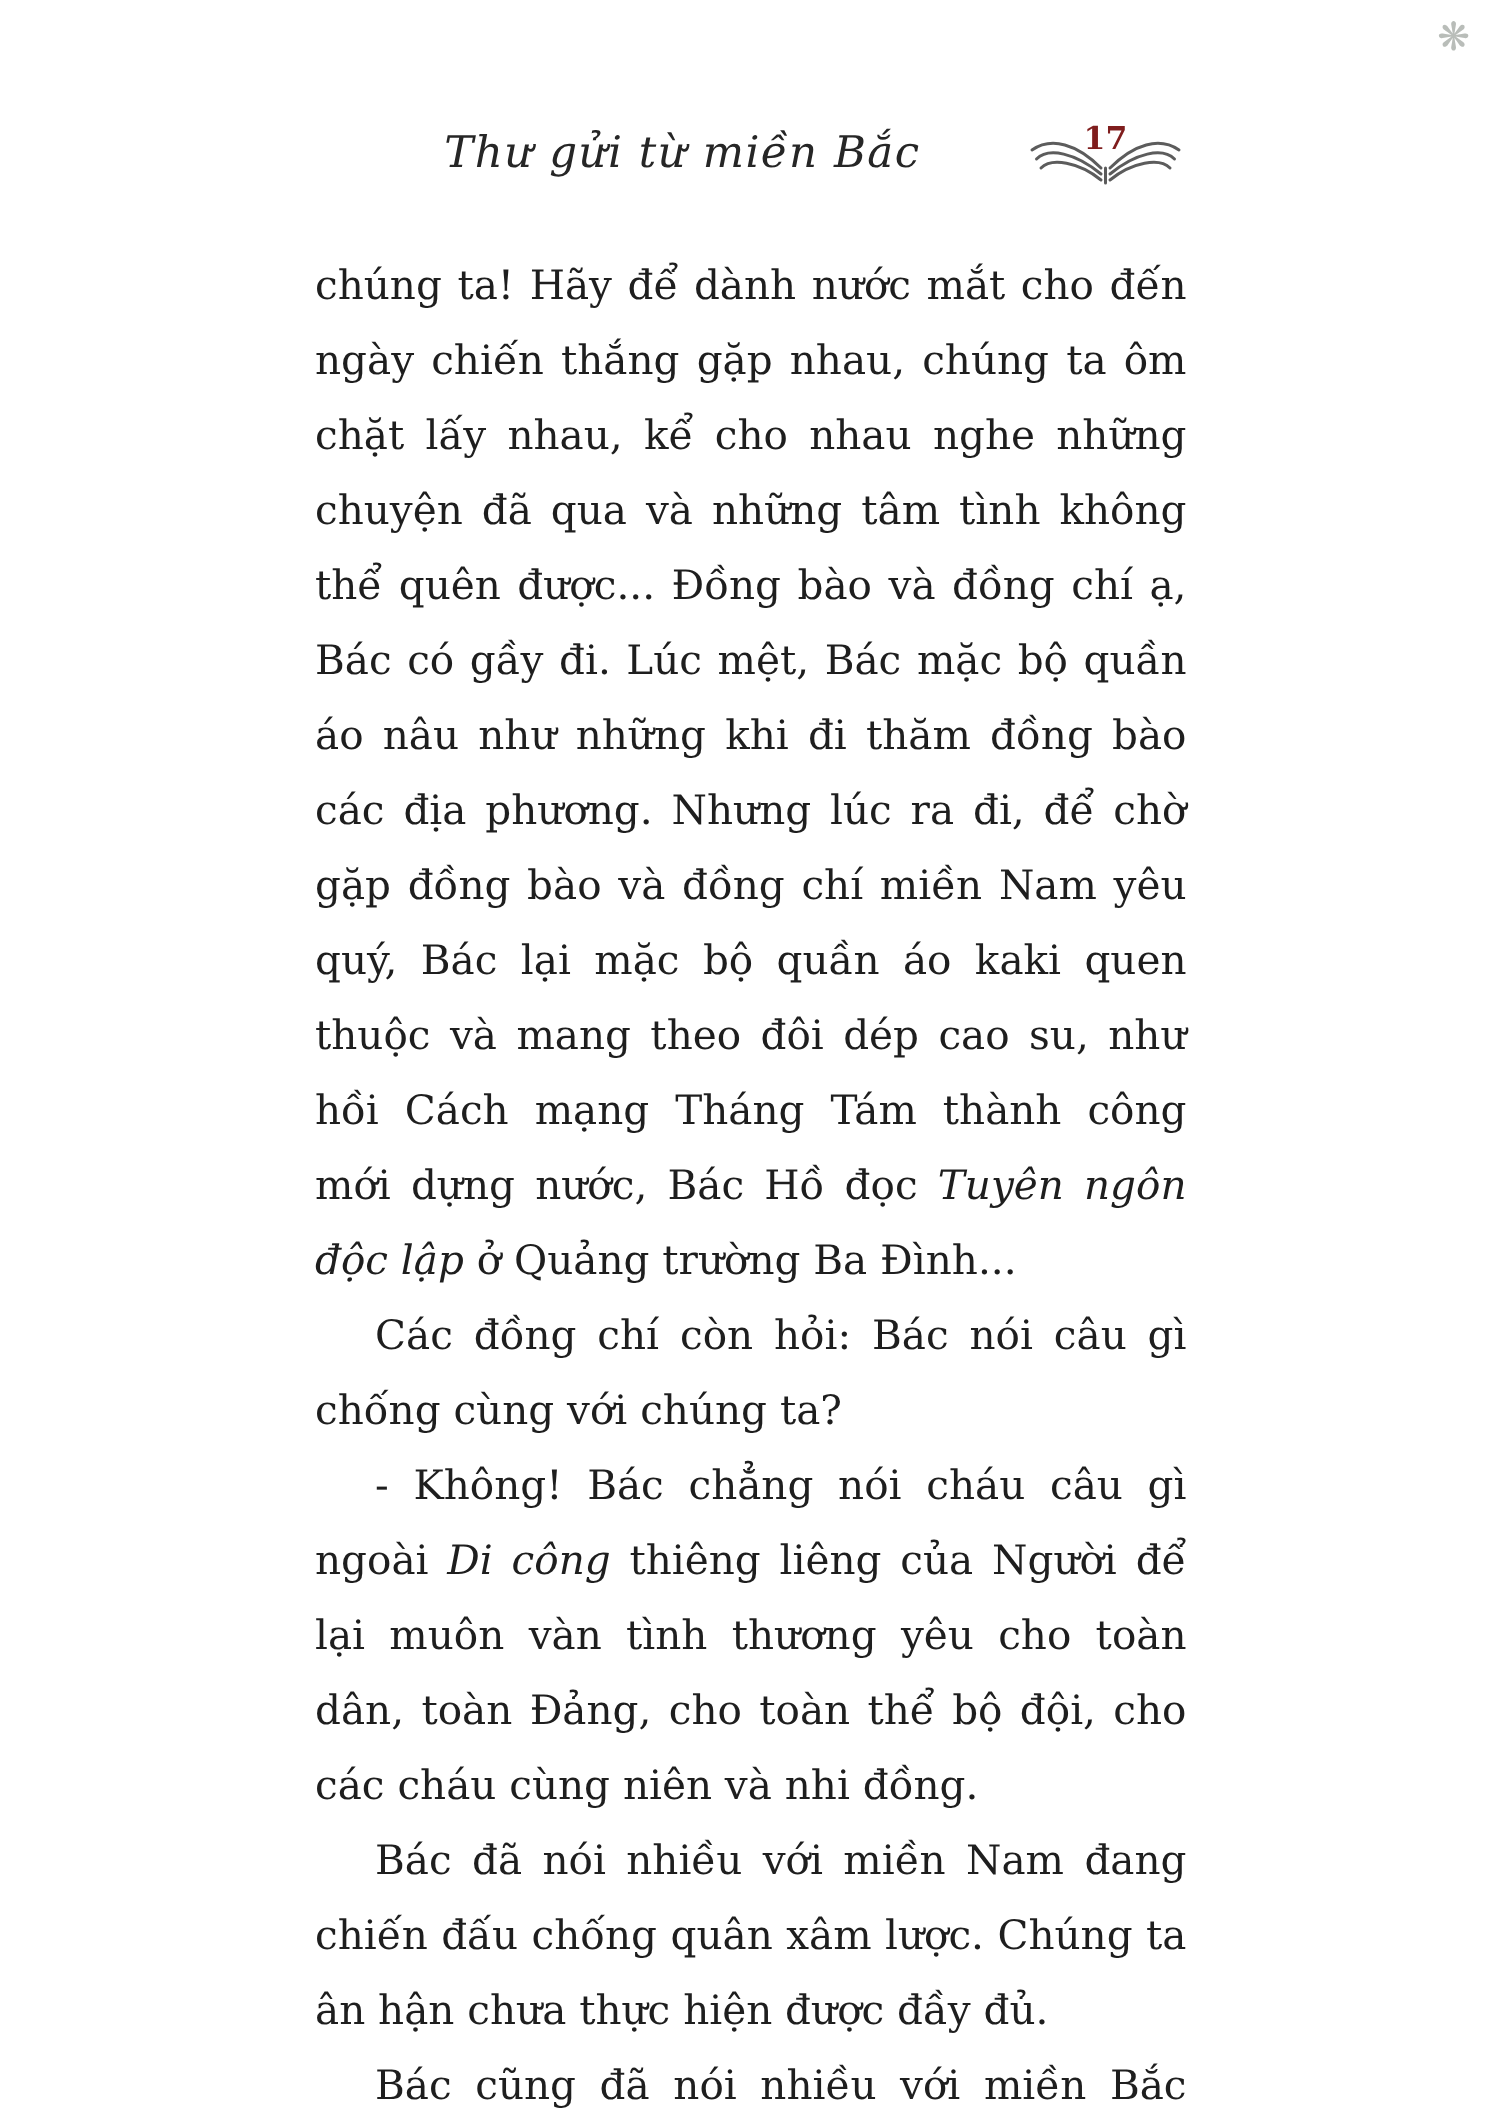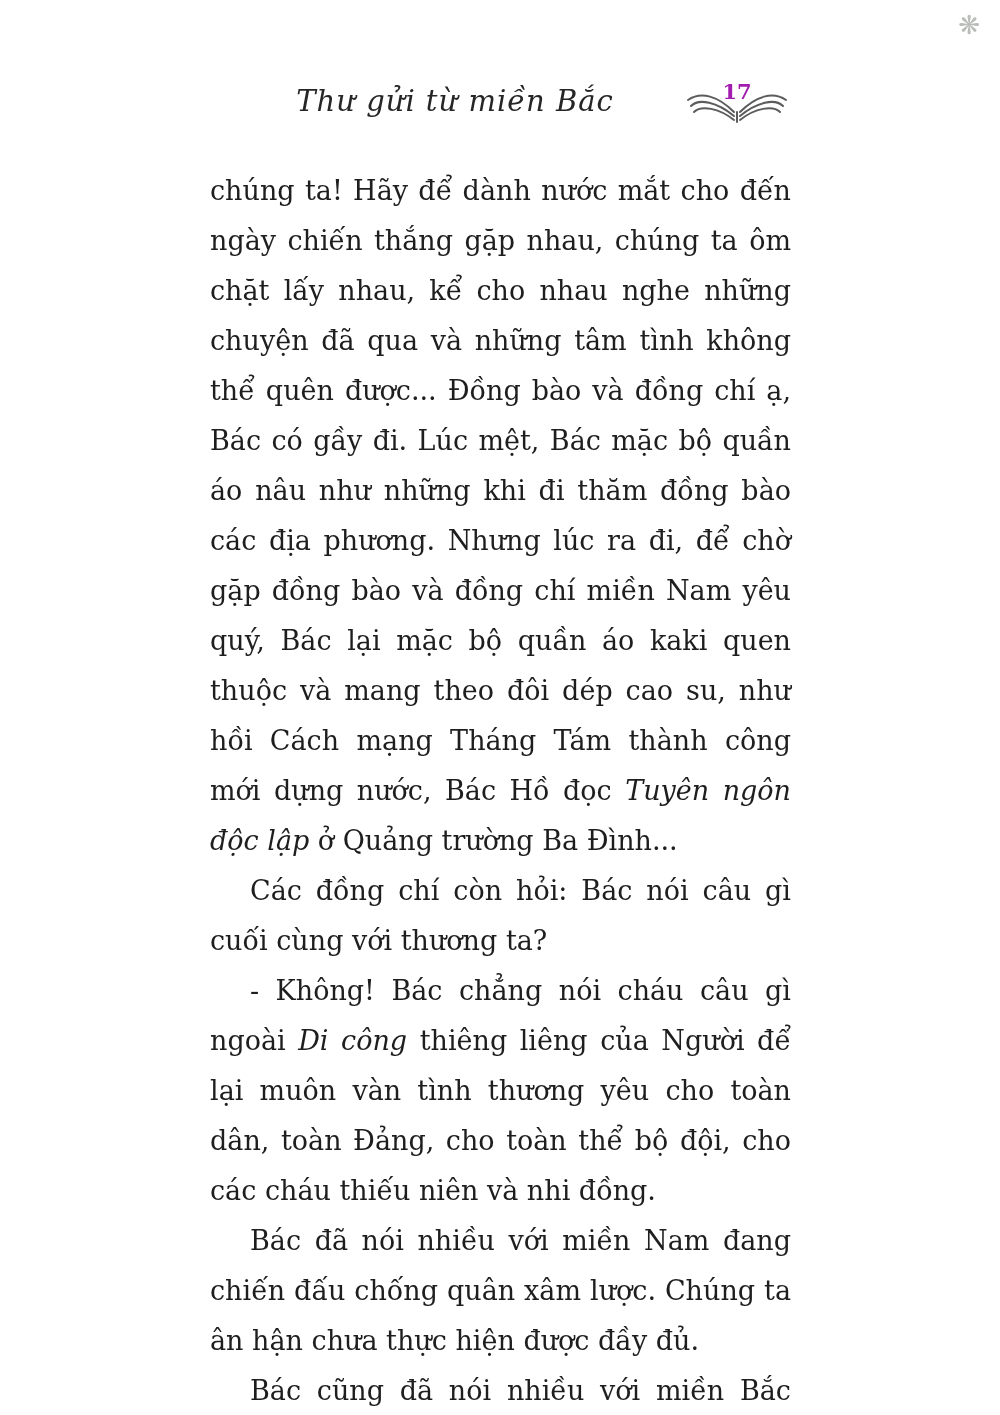--- a/index.html
+++ b/index.html
@@ -49,21 +49,21 @@
     height: 48px;
   }
   .page-number {
     position: absolute;
     top: 1px;
     left: 0;
     width: 100%;
     text-align: center;
     font-weight: bold;
     font-size: 21px;
-    color: #a21caf;
+    color: #7f1d1d;
   }
   .text-block {
     position: absolute;
     top: 166px;
     left: 210px;
     width: 581px;
     font-size: 27px;
     line-height: 50px;
     text-align: justify;
   }
@@ -94,23 +94,23 @@
         </g>
       </svg>
       <span class="page-number">17</span>
     </span>
   </header>
 
   <main class="text-block">
 
     <p class="para"><span>chúng ta! Hãy để dành nước mắt cho đến ngày chiến thắng gặp nhau, chúng ta ôm chặt lấy nhau, kể cho nhau nghe những chuyện đã qua và những tâm tình không thể quên được... Đồng bào và đồng chí ạ, Bác có gầy đi. Lúc mệt, Bác mặc bộ quần áo nâu như những khi đi thăm đồng bào các địa phương. Nhưng lúc ra đi, để chờ gặp đồng bào và đồng chí miền Nam yêu quý, Bác lại mặc bộ quần áo kaki quen thuộc và mang theo đôi dép cao su, như hồi Cách mạng Tháng Tám thành công mới dựng nước, Bác Hồ đọc </span><span class="seg-italic">Tuyên ngôn độc lập</span><span> ở Quảng trường Ba Đình...</span></p>
 
-    <p class="para indent"><span>Các đồng chí còn hỏi: Bác nói câu gì cuối cùng với thương ta?</span></p>
+    <p class="para indent"><span>Các đồng chí còn hỏi: Bác nói câu gì chống cùng với chúng ta?</span></p>
 
-    <p class="para indent"><span>- Không! Bác chẳng nói cháu câu gì ngoài </span><span class="seg-italic">Di công</span><span> thiêng liêng của Người để lại muôn vàn tình thương yêu cho toàn dân, toàn Đảng, cho toàn thể bộ đội, cho các cháu thiếu niên và nhi đồng.</span></p>
+    <p class="para indent"><span>- Không! Bác chẳng nói cháu câu gì ngoài </span><span class="seg-italic">Di công</span><span> thiêng liêng của Người để lại muôn vàn tình thương yêu cho toàn dân, toàn Đảng, cho toàn thể bộ đội, cho các cháu cùng niên và nhi đồng.</span></p>
 
     <p class="para indent"><span>Bác đã nói nhiều với miền Nam đang chiến đấu chống quân xâm lược. Chúng ta ân hận chưa thực hiện được đầy đủ.</span></p>
 
     <p class="para indent"><span>Bác cũng đã nói nhiều với miền Bắc xây dựng chủ nghĩa xã hội. Chúng ta cũng ân hận chưa làm tròn được trách nhiệm.</span></p>
 
   </main>
 
 </div>
 
 </body></html>

